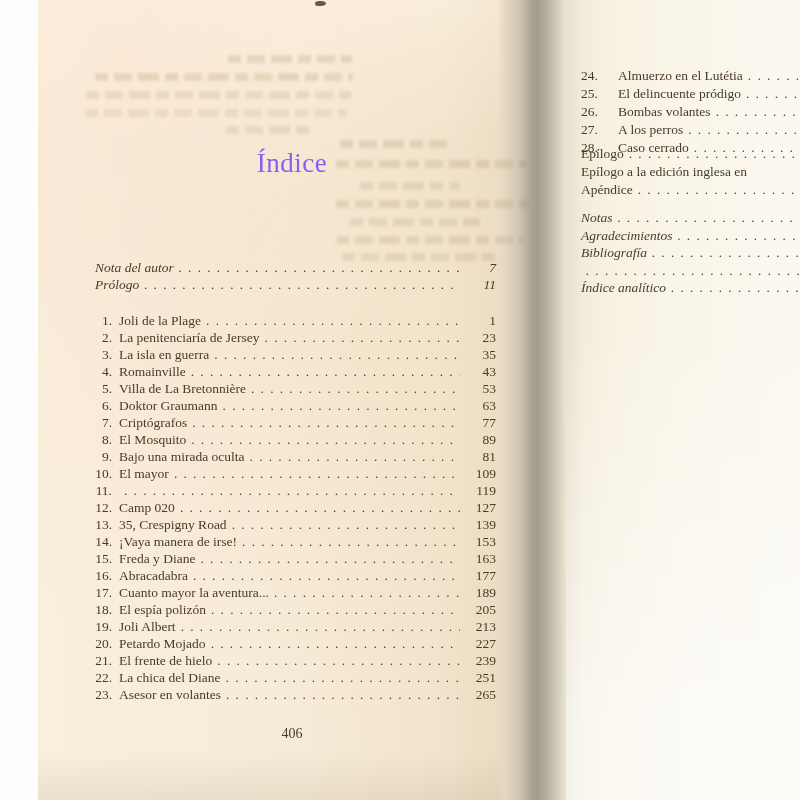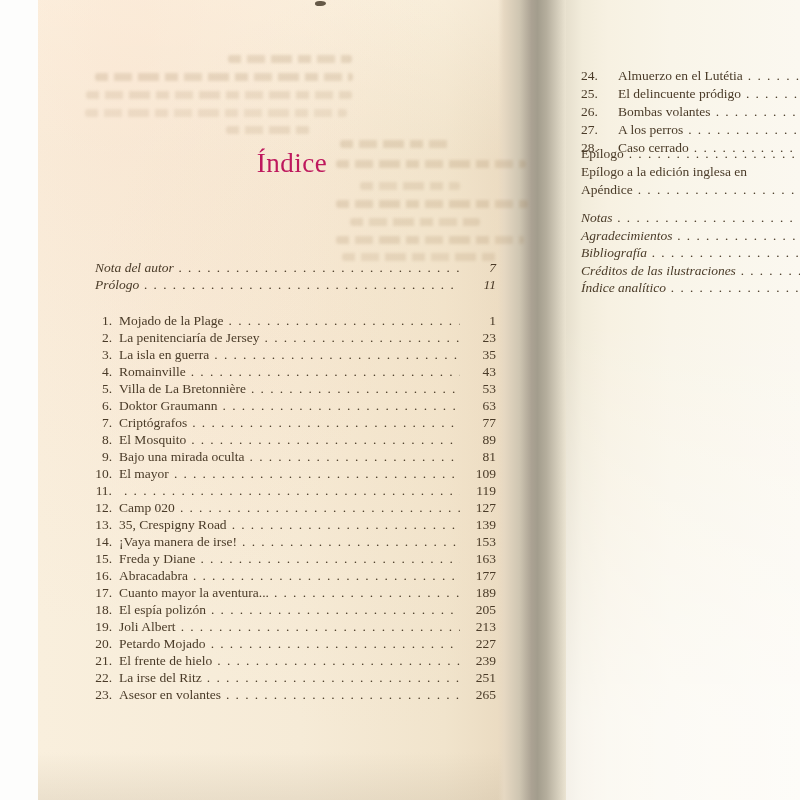--- a/index.html
+++ b/index.html
@@ -53,21 +53,21 @@
     background:repeating-linear-gradient(90deg,
       rgba(158,126,86,.55) 0 13px, rgba(158,126,86,0) 13px 19px,
       rgba(158,126,86,.5) 19px 37px, rgba(158,126,86,0) 37px 43px,
       rgba(158,126,86,.55) 43px 64px, rgba(158,126,86,0) 64px 70px);
     filter:blur(1.6px);opacity:.38;
   }
 
   
   .page-title{
     position:absolute;left:88px;top:148px;width:408px;
-    text-align:center;font-size:27px;letter-spacing:.5px;color:#be185d;
+    text-align:center;font-size:27px;letter-spacing:.5px;color:#8b5cf6;
   }
   .toc{
     position:absolute;left:88px;width:408px;font-size:13.5px;
   }
   .toc .row{display:flex;align-items:flex-start;height:17px;line-height:17px;white-space:nowrap;}
   .front{top:259px;}
   .front .row{padding-left:7px;font-style:italic;}
   .chapters{top:312px;}
   .num{flex:0 0 24px;text-align:right;margin-right:7px;}
   .t{flex:0 0 auto;}
@@ -122,21 +122,21 @@
   <div class="row no-num">
 
     <span class="t">Prólogo</span>
     <span class="leader">..........................................................................................</span>
     <span class="pg">11</span>
   </div>
 </div>
   <div class="toc chapters" id="chapter-list">
   <div class="row">
     <span class="num">1.</span>
-    <span class="t">Mojado de la Plage</span>
+    <span class="t">Joli de la Plage</span>
     <span class="leader">..........................................................................................</span>
     <span class="pg">1</span>
   </div>
 
   <div class="row">
     <span class="num">2.</span>
     <span class="t">La penitenciaría de Jersey</span>
     <span class="leader">..........................................................................................</span>
     <span class="pg">23</span>
   </div>
@@ -268,33 +268,34 @@
 
   <div class="row">
     <span class="num">21.</span>
     <span class="t">El frente de hielo</span>
     <span class="leader">..........................................................................................</span>
     <span class="pg">239</span>
   </div>
 
   <div class="row">
     <span class="num">22.</span>
-    <span class="t">La irse del Ritz</span>
+    <span class="t">La chica del Diane</span>
     <span class="leader">..........................................................................................</span>
     <span class="pg">251</span>
   </div>
 
   <div class="row">
     <span class="num">23.</span>
     <span class="t">Asesor en volantes</span>
     <span class="leader">..........................................................................................</span>
     <span class="pg">265</span>
   </div>
 </div>
 
+  <div class="folio">406</div>
 
   <div class="rtoc r-entries" id="right-entries">
   <div class="row">
     <span class="num">24.</span>
     <span class="t">Almuerzo en el Lutétia</span>
     <span class="leader">..........................................................................................</span>
 
   </div>
 
   <div class="row">
@@ -362,21 +363,20 @@
 
   <div class="row no-num">
 
     <span class="t">Bibliografía</span>
     <span class="leader">..........................................................................................</span>
 
   </div>
 
   <div class="row no-num">
 
-    <span class="t">Créditos de las ilustraciones</span>
     <span class="leader">..........................................................................................</span>
 
   </div>
 
   <div class="row no-num">
 
     <span class="t">Índice analítico</span>
     <span class="leader">..........................................................................................</span>
 
   </div>

